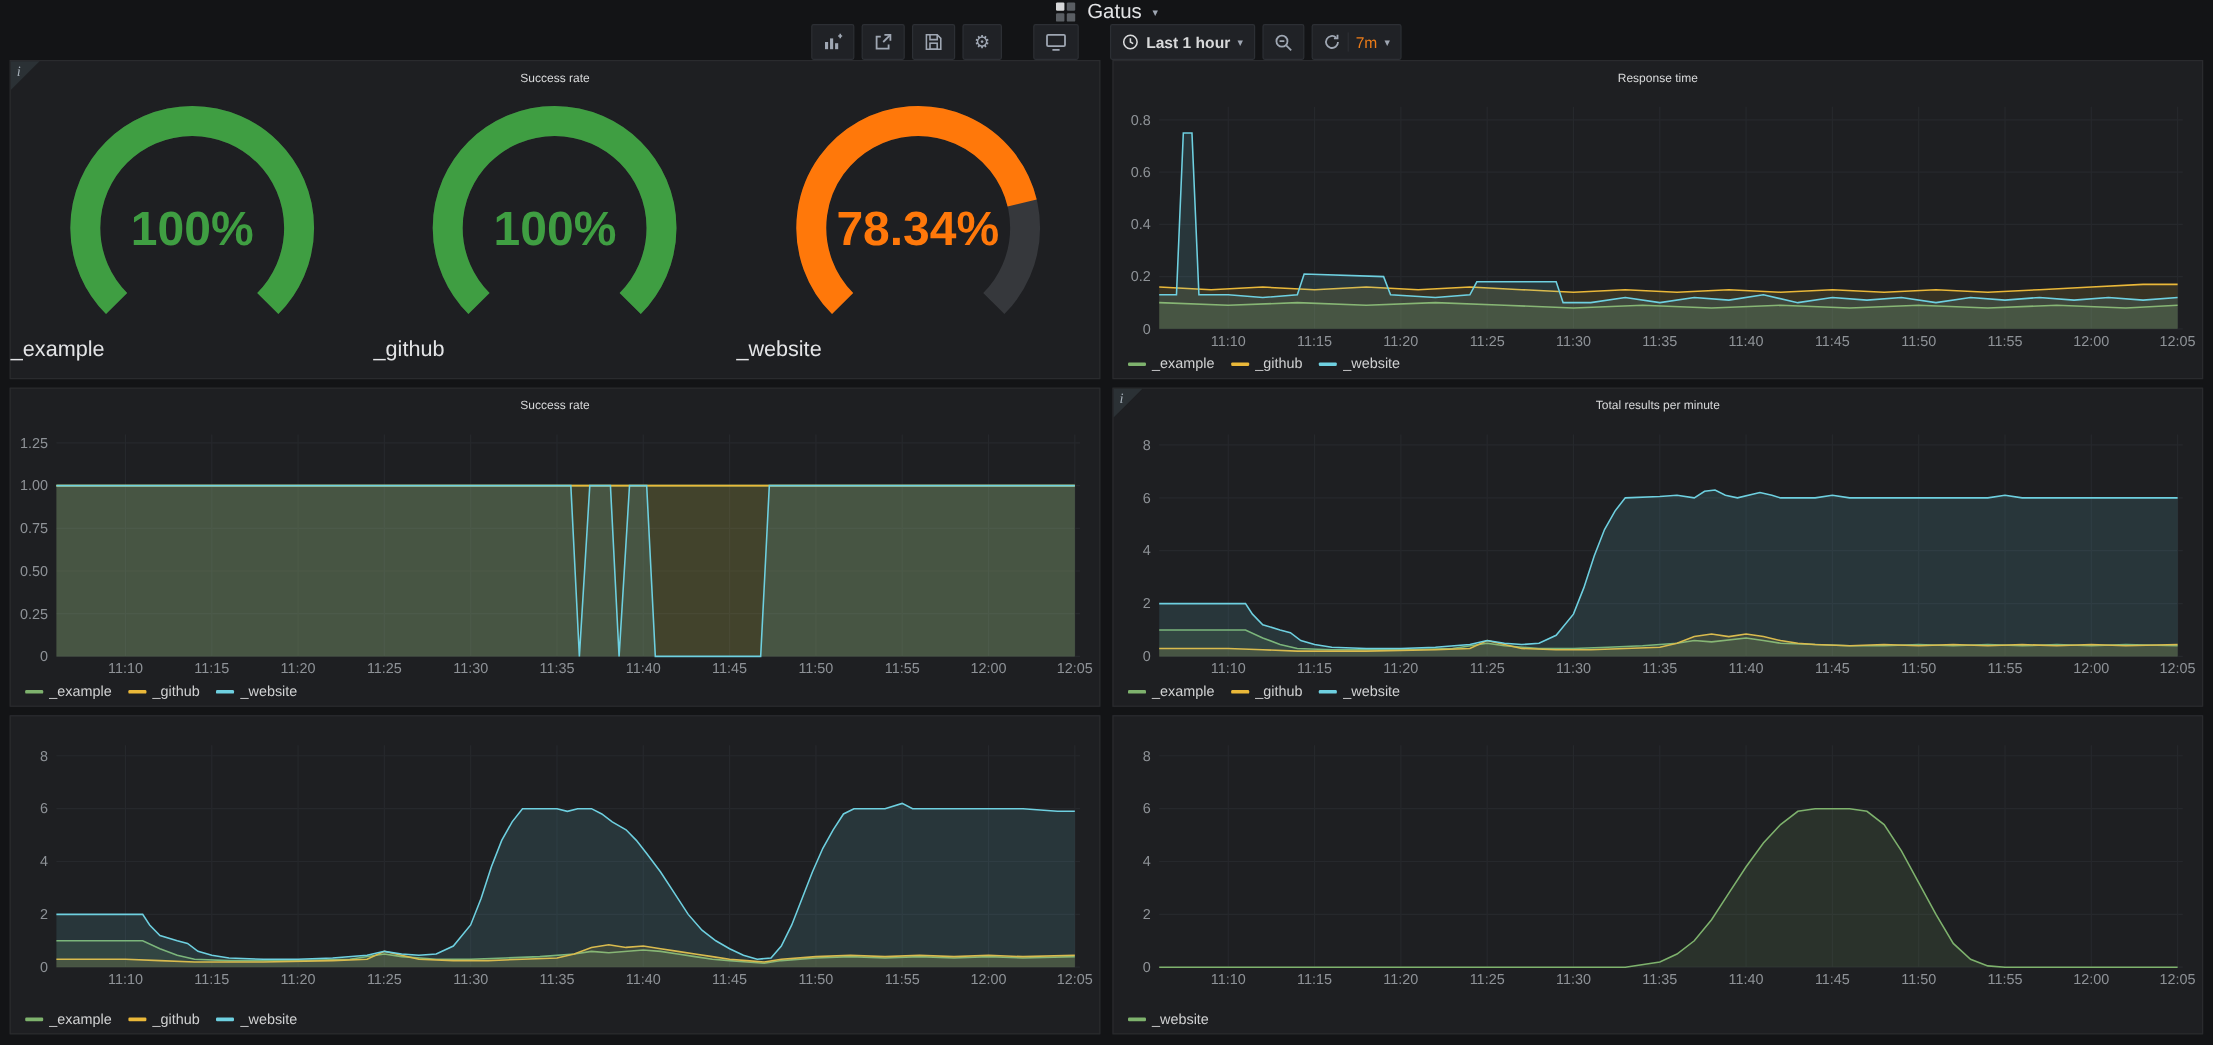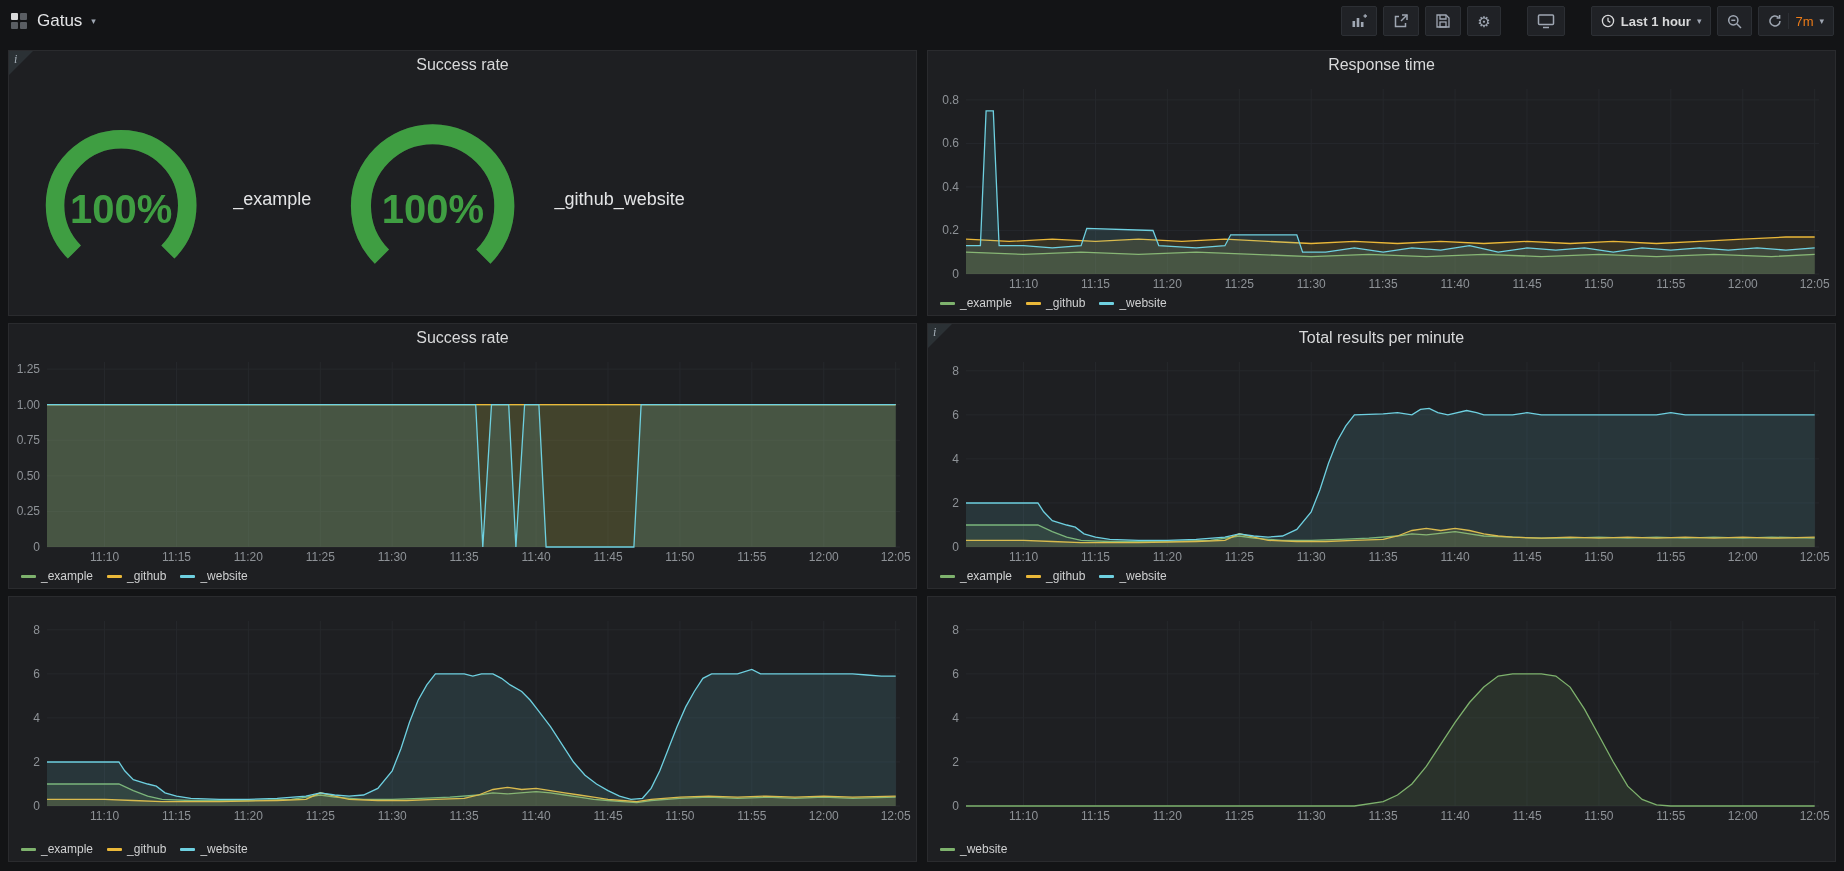--- a/index.html
+++ b/index.html
@@ -1,49 +1,49 @@
 <!DOCTYPE html>
 <html><head>
 <meta charset="utf-8">
 <style>
   * { margin:0; padding:0; box-sizing:border-box; }
   html,body { width:1844px; height:871px; background:#131416; font-family:"Liberation Sans", sans-serif; color:#d8d9da; overflow:hidden; }
   text { font-family:"Liberation Sans", sans-serif; }
 
   
-  .navbar { height:42px; display:flex; align-items:center; justify-content:space-between; padding:0 10px; }
+  .navbar { height:42px; display:flex; align-items:center; justify-content:space-between; padding:0 0;flex-direction:column; }
   .nav-left { display:flex; align-items:center; gap:9px; }
   .nav-title { font-size:17px; font-weight:500; color:#e3e4e6; cursor:pointer; }
   .caret { font-size:9px; color:#9fa7b3; }
   .nav-right { display:flex; align-items:center; gap:6px; }
   .nav-right .spacer { width:14px; }
   .btn { font-family:inherit; background:#202226; border:1px solid #2c2f34; border-radius:2px; color:#9fa7b3; height:30px; display:flex; align-items:center; gap:6px; padding:0 9px; font-size:13px; cursor:pointer; }
   .btn .lbl { color:#d8d9da;font-weight:bold; }
   .refresh-label { color:#eb7b18; font-weight:500; }
   .glyph { font-size:15px; line-height:1; color:#9fa7b3; }
   .vdiv { width:1px; height:16px; background:#2c2f34; }
 
   
   .grid { display:grid; grid-template-columns:1fr 1fr; grid-auto-rows:266px; gap:7px 10px; padding:8px; }
   .panel { background:#1e1f22; border:1px solid #2a2b2e; position:relative; display:flex; flex-direction:column; }
   .panel-header { height:28px; flex:0 0 28px; display:flex; align-items:center; justify-content:center; }
-  .panel-title { font-size:16px; font-weight:500; color:#d8d9da; cursor:pointer; }
+  .panel-title { font-size:10px; font-weight:500; color:#d8d9da; cursor:pointer; }
   .panel-body { flex:1; position:relative; }
   .chart-svg { position:absolute; left:0; top:0; width:100%; height:calc(100% - 23px); overflow:visible; }
   .legend { position:absolute; left:12px; bottom:3px; height:18px; display:flex; gap:14px; align-items:center; font-size:12px; color:#d0d1d2; }
   .legend-item { display:flex; align-items:center; cursor:pointer; }
   .legend-dash { display:inline-block; width:15px; height:3px; border-radius:1px; margin-right:5px; }
 
   
   .info-corner { position:absolute; top:0; left:0; width:0; height:0; border-top:24px solid #2b3135; border-right:24px solid transparent; z-index:2; cursor:pointer; }
   .info-corner i { position:absolute; top:-23px; left:5px; font-size:12px; font-style:italic; font-family:"Liberation Serif", serif; color:#a6b0b9; }
 
   
   .gauges { display:flex; padding-top:2px; }
-  .gauge-cell { flex:1; display:flex; align-items:center; }
+  .gauge-cell { flex:1; display:flex; flex-direction:column; }
   .gauge-viz { position:relative; width:100%; height:198px; }
   .gauge-viz svg { width:100%; height:100%; }
   .gauge-value { position:absolute; left:0; right:0; top:88px; text-align:center; font-size:40px; font-weight:700; }
   .gauge-label { font-size:18px; color:#e3e4e6; margin-top:2px; }
 
   .icon-svg { display:block; }
 </style>
 </head>
 <body>
 
@@ -145,20 +145,27 @@
         <div class="gauge-viz">
           <svg viewBox="0 0 302.328125 198">
               <path d="M 88.16 171.90 A 89.10000000000001 89.10000000000001 0 1 1 214.17 171.90" stroke="#36383c" stroke-width="24.948000000000004" fill="none"></path>
               <path d="M 88.16 171.90 A 89.10000000000001 89.10000000000001 0 1 1 214.17 171.90" stroke="#3f9e42" stroke-width="24.948000000000004" fill="none"></path>
             </svg>
           <div class="gauge-value" style="color: rgb(63, 158, 66);">100%</div>
         </div>
         <div class="gauge-label">_github</div>
       </div>
       <div class="gauge-cell">
+        <div class="gauge-viz">
+          <svg viewBox="0 0 302.328125 198">
+              <path d="M 88.16 171.90 A 89.10000000000001 89.10000000000001 0 1 1 214.17 171.90" stroke="#36383c" stroke-width="24.948000000000004" fill="none"></path>
+              <path d="M 88.16 171.90 A 89.10000000000001 89.10000000000001 0 1 1 237.81 88.13" stroke="#ff780a" stroke-width="24.948000000000004" fill="none"></path>
+            </svg>
+          <div class="gauge-value" style="color: rgb(255, 120, 10);">78.34%</div>
+        </div>
         <div class="gauge-label">_website</div>
       </div>
     </div>
   </div>
 
   <div class="panel">
     <div class="panel-header">
       <span class="panel-title">Response time</span>
     </div>
     <div class="panel-body">

